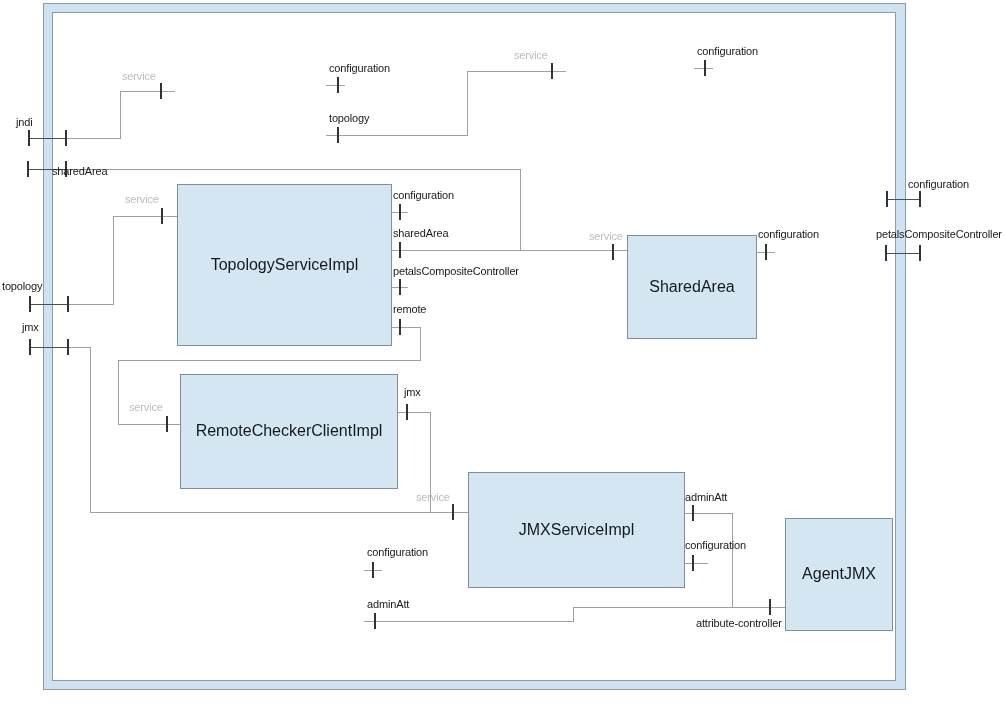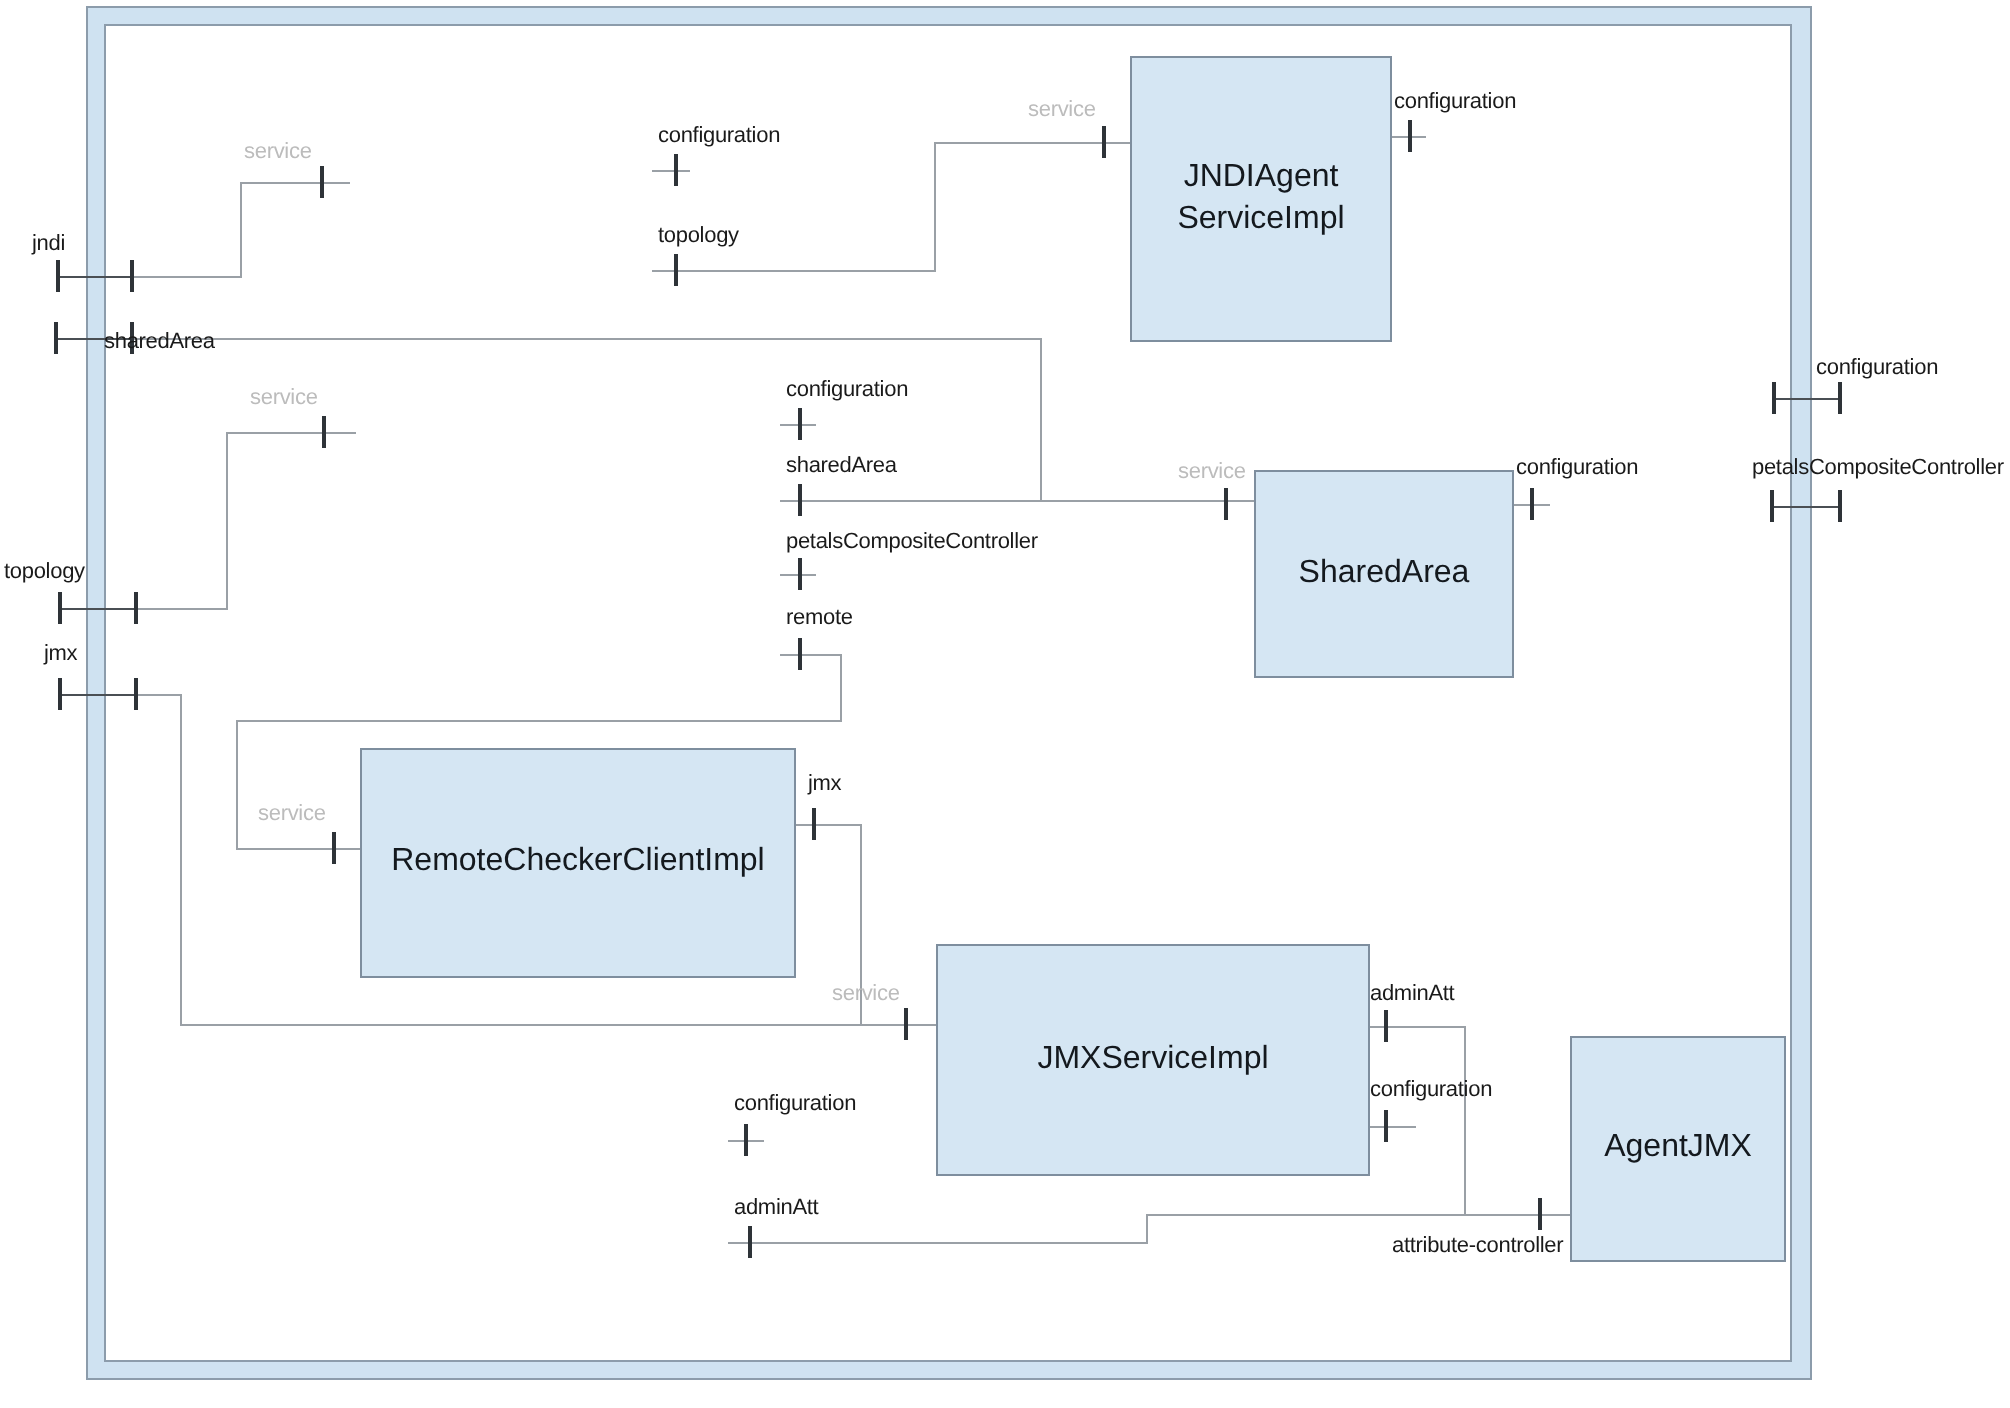--- a/index.html
+++ b/index.html
@@ -138,22 +138,22 @@
   <div class="tick" style="left:765px;top:244px"></div>
   <div class="tick" style="left:166px;top:416px"></div>
   <div class="tick" style="left:406px;top:404px"></div>
   <div class="tick" style="left:452px;top:504px"></div>
   <div class="tick" style="left:692px;top:505px"></div>
   <div class="tick" style="left:692px;top:555px"></div>
   <div class="tick" style="left:372px;top:562px"></div>
   <div class="tick" style="left:374px;top:613px"></div>
   <div class="tick" style="left:769px;top:599px"></div>
 
-  <div class="comp" style="left:565px;top:28px;width:129px;height:141px">
-    <span class="comp-label" style="max-width:95px">JNDIAgent ServiceImpl</span>
+  <div class="comp" style="left:177px;top:184px;width:213px;height:160px">
+    <span class="comp-label">TopologyServiceImpl</span>
   </div>
   <div class="comp" style="left:627px;top:235px;width:128px;height:102px">
     <span class="comp-label">SharedArea</span>
   </div>
   <div class="comp" style="left:468px;top:472px;width:215px;height:114px">
     <span class="comp-label">JMXServiceImpl</span>
   </div>
   <div class="comp" style="left:180px;top:374px;width:216px;height:113px">
     <span class="comp-label">RemoteCheckerClientImpl</span>
   </div>

